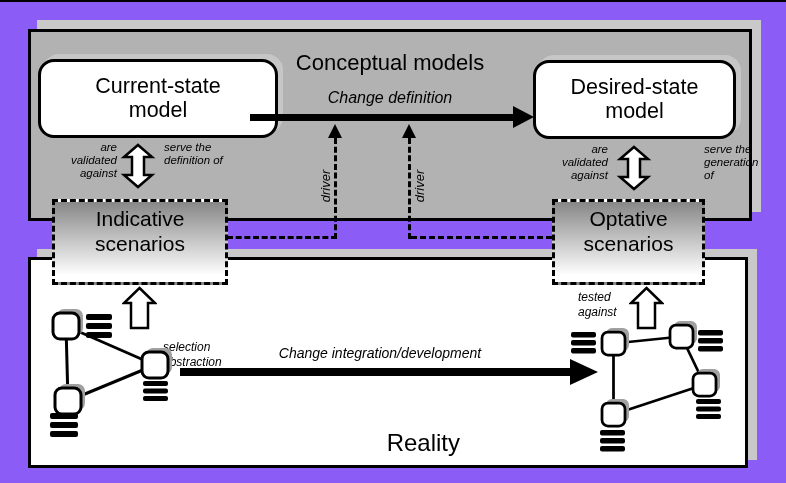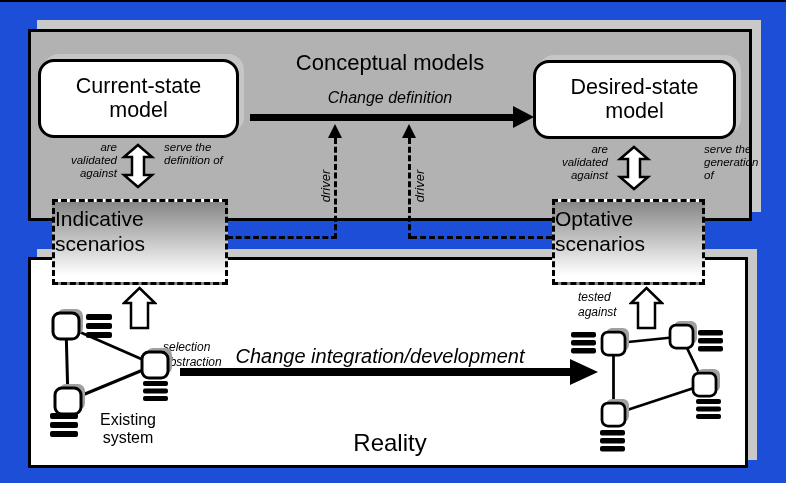--- a/index.html
+++ b/index.html
@@ -7,65 +7,65 @@
     --panel-shadow:#c9c9c9;
     --box-shadow:#c6c6c6;
     --scenario-top:#878787;
     --scenario-bottom:#ffffff;
     --node-shadow:#a0a0a0;
     --ink:#000000;
   }
   *{box-sizing:border-box;margin:0;padding:0;}
   html,body{background:#ffffff;}
   body{font-family:"Liberation Sans","DejaVu Sans",sans-serif;color:var(--ink);}
-  #stage{position:relative;width:786px;height:483px;background:#1d4ed8;overflow:hidden;}
+  #stage{position:relative;width:786px;height:483px;background:#8b5cf6;overflow:hidden;}
 
   .abs{position:absolute;}
 
   
   #top-rule{left:0;top:0;width:786px;height:2px;background:#000;}
 
   
   #conceptual-panel{left:28px;top:29px;width:724px;height:192px;background:var(--panel-gray);
     border:3px solid #000;box-shadow:9px -9px 0 0 var(--panel-shadow);}
   #reality-panel{left:28px;top:257px;width:720px;height:211px;background:#ffffff;
     border:3px solid #000;box-shadow:9px -8px 0 0 var(--panel-shadow);}
 
   
   .model-box{background:#ffffff;border:3px solid #000;border-radius:16px;
     display:flex;align-items:center;justify-content:center;text-align:center;
     font-size:21.5px;line-height:1.1;box-shadow:5px -5px 0 0 var(--box-shadow);}
-  #current-box{left:38px;top:59px;width:201px;height:79px;padding:0 26px;}
+  #current-box{left:38px;top:59px;width:240px;height:79px;padding:0 26px;}
   #desired-box{left:533px;top:60px;width:203px;height:79px;padding:0 28px;}
 
   #conceptual-title{left:278px;top:50px;width:224px;text-align:center;font-size:22px;}
   #change-def-label{left:278px;top:89px;width:224px;text-align:center;font-style:italic;font-size:16px;}
-  #change-int-label{left:210px;top:345px;width:340px;text-align:center;font-style:italic;font-size:20px;}
-  #reality-title{left:320px;top:429px;width:140px;text-align:center;font-size:24px;}
+  #change-int-label{left:210px;top:345px;width:340px;text-align:center;font-style:italic;font-size:14px;}
+  #reality-title{left:320px;top:429px;width:140px;text-align:right;font-size:24px;}
 
   
   .thick-line{background:#000;}
   #arrow1-line{left:250px;top:114px;width:263px;height:7px;}
   #arrow1-head{left:513px;top:106px;width:0;height:0;
     border-top:11px solid transparent;border-bottom:11px solid transparent;border-left:21px solid #000;}
   #arrow2-line{left:180px;top:368px;width:390px;height:8px;}
   #arrow2-head{left:570px;top:359px;width:0;height:0;
     border-top:13px solid transparent;border-bottom:13px solid transparent;border-left:28px solid #000;}
 
   
   .note{font-style:italic;font-size:11.5px;line-height:13px;}
   #left-validated{left:55px;top:141px;width:62px;text-align:right;}
   #left-serve{left:164px;top:141px;width:60px;text-align:left;}
   #right-validated{left:546px;top:143px;width:62px;text-align:right;}
   #right-serve{left:660px;top:143px;width:66px;text-align:left;margin-left:44px;}
   #selection-label{left:163px;top:301px;width:64px;font-size:12px;line-height:15px;margin-top:39px;}
   #tested-label{left:578px;top:290px;width:50px;font-size:12px;line-height:15px;}
 
   
-  .scenario-box{border:3px dashed #000;z-index:6;font-size:21px;line-height:25px;
+  .scenario-box{border:3px dashed #000;z-index:6;text-align:center;font-size:21px;line-height:25px;
     padding-top:4px;background:linear-gradient(to bottom,var(--scenario-top) 0%,var(--scenario-bottom) 92%);}
   #indicative-box{left:52px;top:199px;width:176px;height:86px;}
   #optative-box{left:552px;top:199px;width:153px;height:86px;}
 
   
   .dash-h{border-top:3px dashed #000;height:0;z-index:4;}
   #dash-h-left{left:227px;top:236px;width:110px;}
   #dash-h-right{left:411px;top:236px;width:141px;}
   .dash-v{border-left:3px dashed #000;width:0;z-index:4;}
   #dash-v1{left:334px;top:138px;height:101px;}
@@ -171,21 +171,20 @@
         <rect x="46" y="18" width="26" height="6" rx="2"></rect>
         <rect x="46" y="27" width="26" height="6" rx="2"></rect>
       <rect x="103" y="76" width="25" height="5" rx="2"></rect>
         <rect x="103" y="83.5" width="25" height="5" rx="2"></rect>
         <rect x="103" y="91" width="25" height="5" rx="2"></rect>
       <rect x="10" y="108" width="28" height="6" rx="2"></rect>
         <rect x="10" y="117" width="28" height="6" rx="2"></rect>
         <rect x="10" y="126" width="28" height="6" rx="2"></rect>
     </g>
   </svg>
-  <div class="abs sys-label" id="existing-label">Existing system</div>
 
   <svg class="abs" style="left:565px;top:315px" width="168" height="140" viewBox="0 0 168 140">
     <g stroke="#000" stroke-width="2.75">
       <line x1="48.5" y1="28.5" x2="116.5" y2="21.5"></line>
       <line x1="116.5" y1="21.5" x2="139.5" y2="69.5"></line>
       <line x1="48.5" y1="28.5" x2="48.5" y2="99.5"></line>
       <line x1="48.5" y1="99.5" x2="139.5" y2="69.5"></line>
     </g>
     <g fill="var(--node-shadow)">
       <rect x="41" y="13" width="23" height="23" rx="6"></rect>

